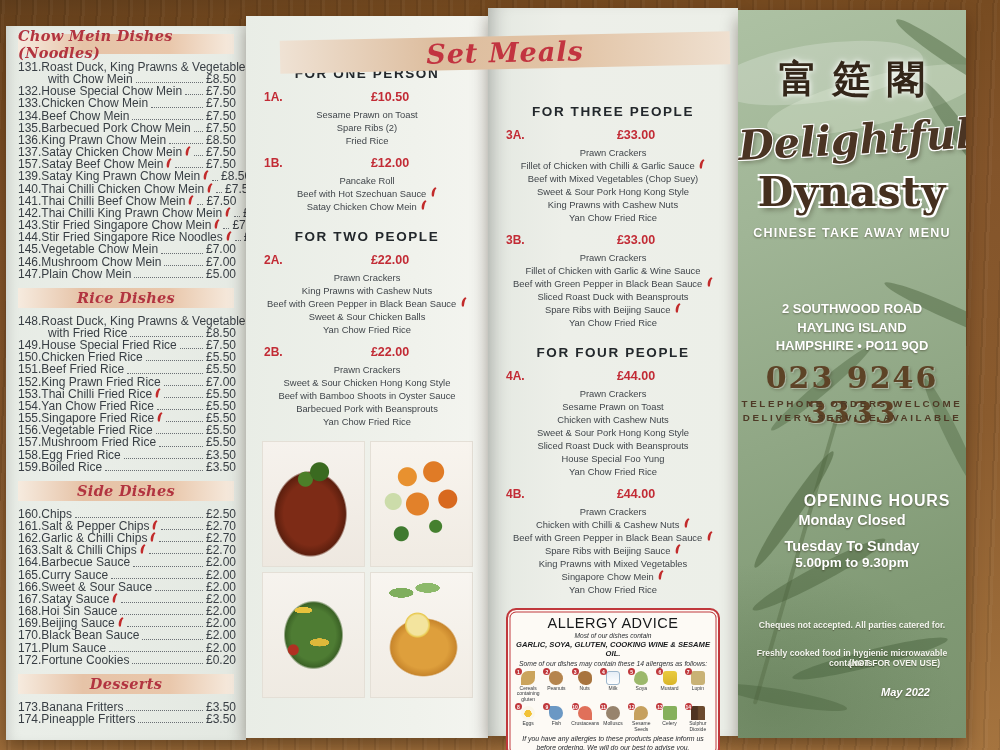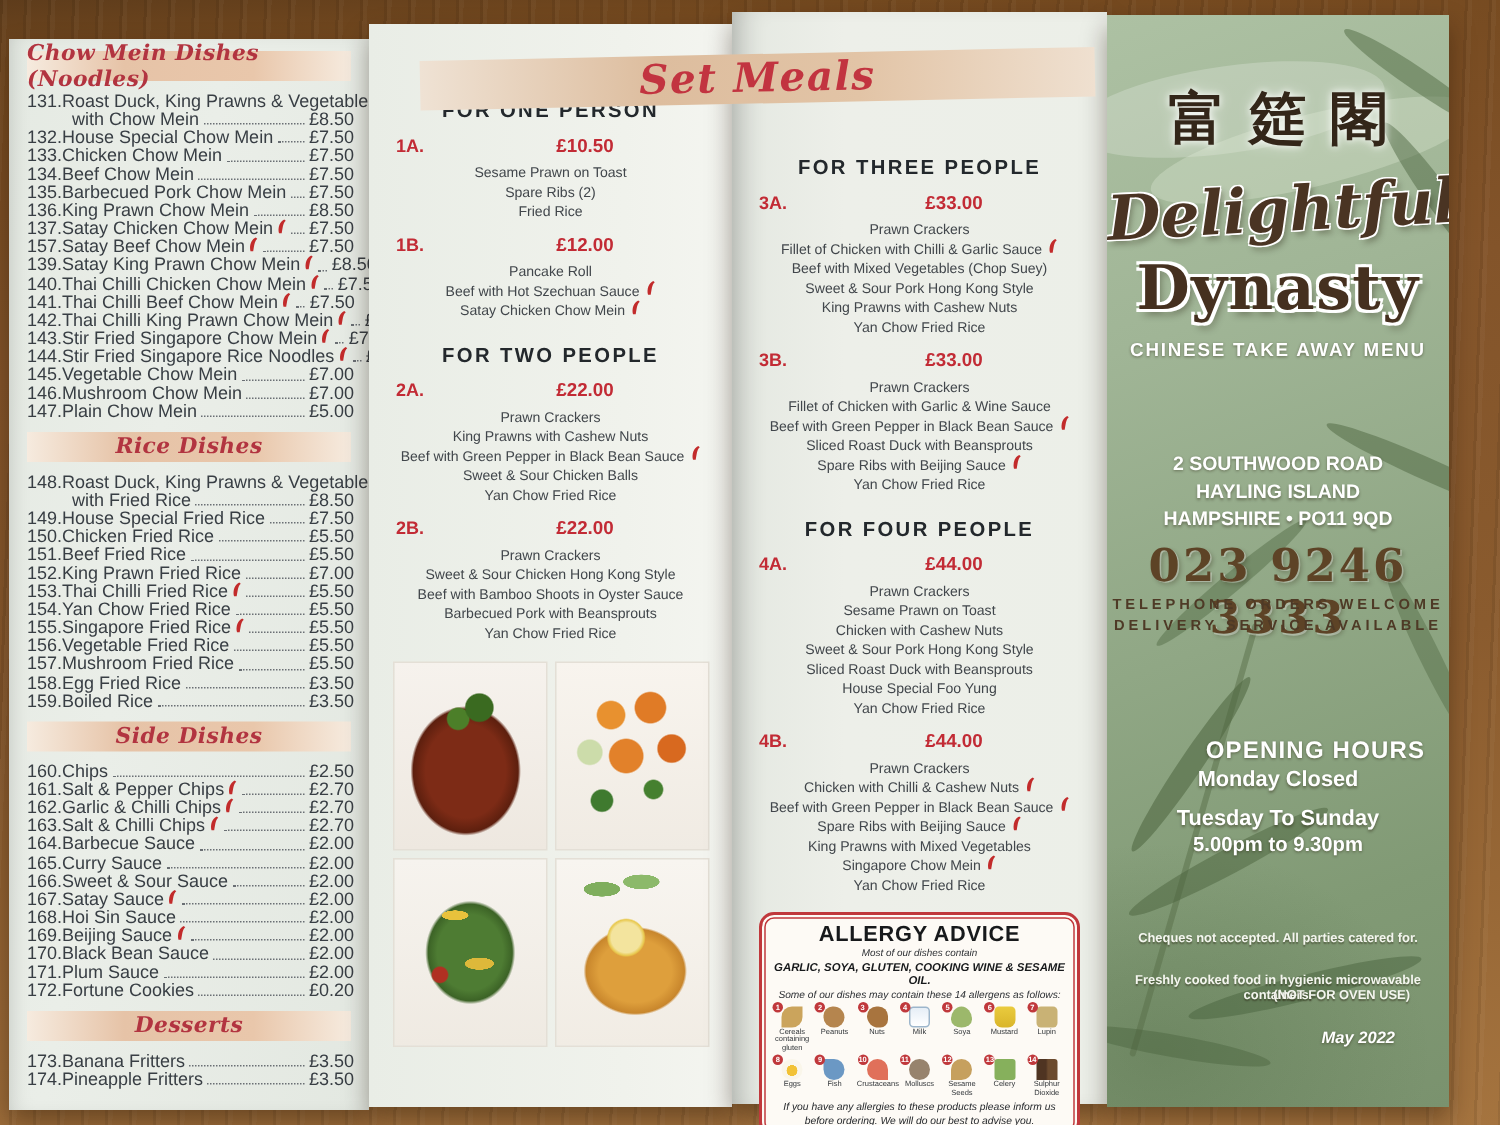--- a/index.html
+++ b/index.html
@@ -84,21 +84,21 @@
     radial-gradient(ellipse 15px 6px at 30% 16%, #7fae5d 0 80%, rgba(0,0,0,0) 82%),
     radial-gradient(ellipse 15px 6px at 56% 12%, #8cb96a 0 80%, rgba(0,0,0,0) 82%),
     radial-gradient(circle at 46% 42%, #f3e49e 0 10px, #e8c84e 12px, rgba(0,0,0,0) 13px),
     radial-gradient(ellipse 42px 36px at 52% 60%, #de9f3c 0 58%, #c8862c 78%, rgba(0,0,0,0) 82%),
     linear-gradient(#f8f5f0,#f1ece4);}
 
   
   .allergy{width:214px;margin:12px auto 0 auto;box-sizing:border-box;background:#fdfaf5;
     border:2px solid #c0383c;border-radius:10px;padding:5px 6px 4px 6px;
     box-shadow:inset 0 0 0 1.5px #fdfaf5, inset 0 0 0 2.5px #c0383c;}
-  .al-title{text-align:center;font-size:14.5px;font-weight:700;color:#17191b;letter-spacing:.5px;}
+  .al-title{text-align:center;font-size:14.5px;font-weight:400;color:#17191b;letter-spacing:.5px;}
   .al-sub{text-align:center;font-size:6.6px;font-style:italic;color:#2c2f33;margin-top:1px;}
   .al-bold{text-align:center;font-size:7.6px;font-weight:800;font-style:italic;color:#17191b;margin-top:1px;}
   .al-sub2{text-align:center;font-size:6.8px;font-style:italic;color:#2c2f33;margin:2px 0 3px 0;}
   .al-grid{display:grid;grid-template-columns:repeat(7,1fr);grid-row-gap:3px;}
   .al-cell{position:relative;display:flex;flex-direction:column;align-items:center;}
   .al-badge{position:absolute;left:1px;top:-2px;width:7px;height:7px;border-radius:50%;
     background:#c0383c;color:#fff;font-size:5px;font-weight:bold;display:flex;
     align-items:center;justify-content:center;}
   .al-icon{display:block;width:14px;height:14px;margin-top:1px;border-radius:3px;}
   .al-icon[data-kind="cereals"]{background:#cba45c;border-radius:50% 0 50% 0;}

